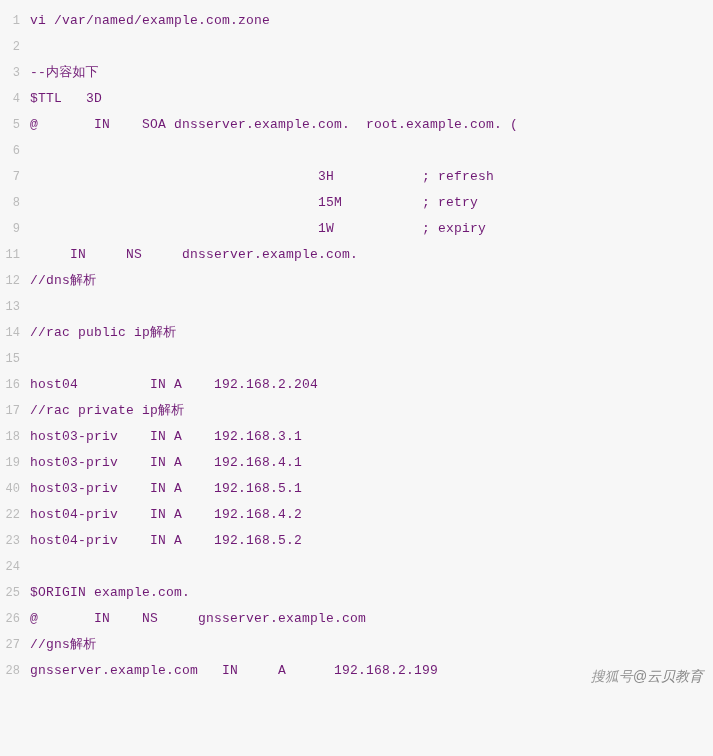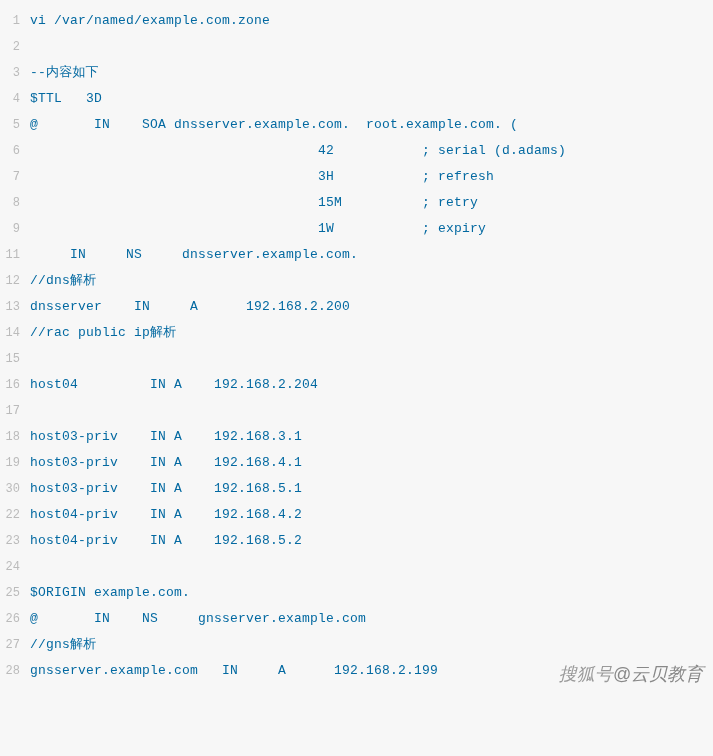--- a/index.html
+++ b/index.html
@@ -25,29 +25,29 @@
       width: 30px;
       text-align: right;
       color: #bbb;
       padding-right: 10px;
       user-select: none;
       flex-shrink: 0;
       font-size: 12px;
     }
     .line-content {
       white-space: pre;
-      color: #0369a1;
+      color: #701a75;
       letter-spacing: 0.2px;
     }
     .watermark {
       position: absolute;
       bottom: 6px;
       right: 10px;
       font-family: "Microsoft YaHei", sans-serif;
-      font-size: 18px;
+      font-size: 14px;
       color: #999;
       font-style: italic;
     }
     .wm-bold {
       color: #888;
       font-style: italic;
     }
   </style>
 </head>
 <body>
@@ -68,21 +68,20 @@
     <div class="code-line">
       <span class="line-number">4</span>
       <span class="line-content">$TTL   3D</span>
     </div>
     <div class="code-line">
       <span class="line-number">5</span>
       <span class="line-content">@       IN    SOA dnsserver.example.com.  root.example.com. (</span>
     </div>
     <div class="code-line">
       <span class="line-number">6</span>
-      <span class="line-content">                                    42           ; serial (d.adams)</span>
     </div>
     <div class="code-line">
       <span class="line-number">7</span>
       <span class="line-content">                                    3H           ; refresh</span>
     </div>
     <div class="code-line">
       <span class="line-number">8</span>
       <span class="line-content">                                    15M          ; retry</span>
     </div>
     <div class="code-line">
@@ -92,46 +91,46 @@
     <div class="code-line">
       <span class="line-number">11</span>
       <span class="line-content">     IN     NS     dnsserver.example.com.</span>
     </div>
     <div class="code-line">
       <span class="line-number">12</span>
       <span class="line-content">//dns解析</span>
     </div>
     <div class="code-line">
       <span class="line-number">13</span>
-      <span class="line-content">dnsserver    IN     A      192.168.2.200</span>
     </div>
     <div class="code-line">
       <span class="line-number">14</span>
       <span class="line-content">//rac public ip解析</span>
     </div>
     <div class="code-line">
       <span class="line-number">15</span>
     </div>
     <div class="code-line">
       <span class="line-number">16</span>
       <span class="line-content">host04         IN A    192.168.2.204</span>
     </div>
     <div class="code-line">
       <span class="line-number">17</span>
+      <span class="line-content">//rac private ip解析</span>
     </div>
     <div class="code-line">
       <span class="line-number">18</span>
       <span class="line-content">host03-priv    IN A    192.168.3.1</span>
     </div>
     <div class="code-line">
       <span class="line-number">19</span>
       <span class="line-content">host03-priv    IN A    192.168.4.1</span>
     </div>
     <div class="code-line">
-      <span class="line-number">30</span>
+      <span class="line-number">40</span>
       <span class="line-content">host03-priv    IN A    192.168.5.1</span>
     </div>
     <div class="code-line">
       <span class="line-number">22</span>
       <span class="line-content">host04-priv    IN A    192.168.4.2</span>
     </div>
     <div class="code-line">
       <span class="line-number">23</span>
       <span class="line-content">host04-priv    IN A    192.168.5.2</span>
     </div>

